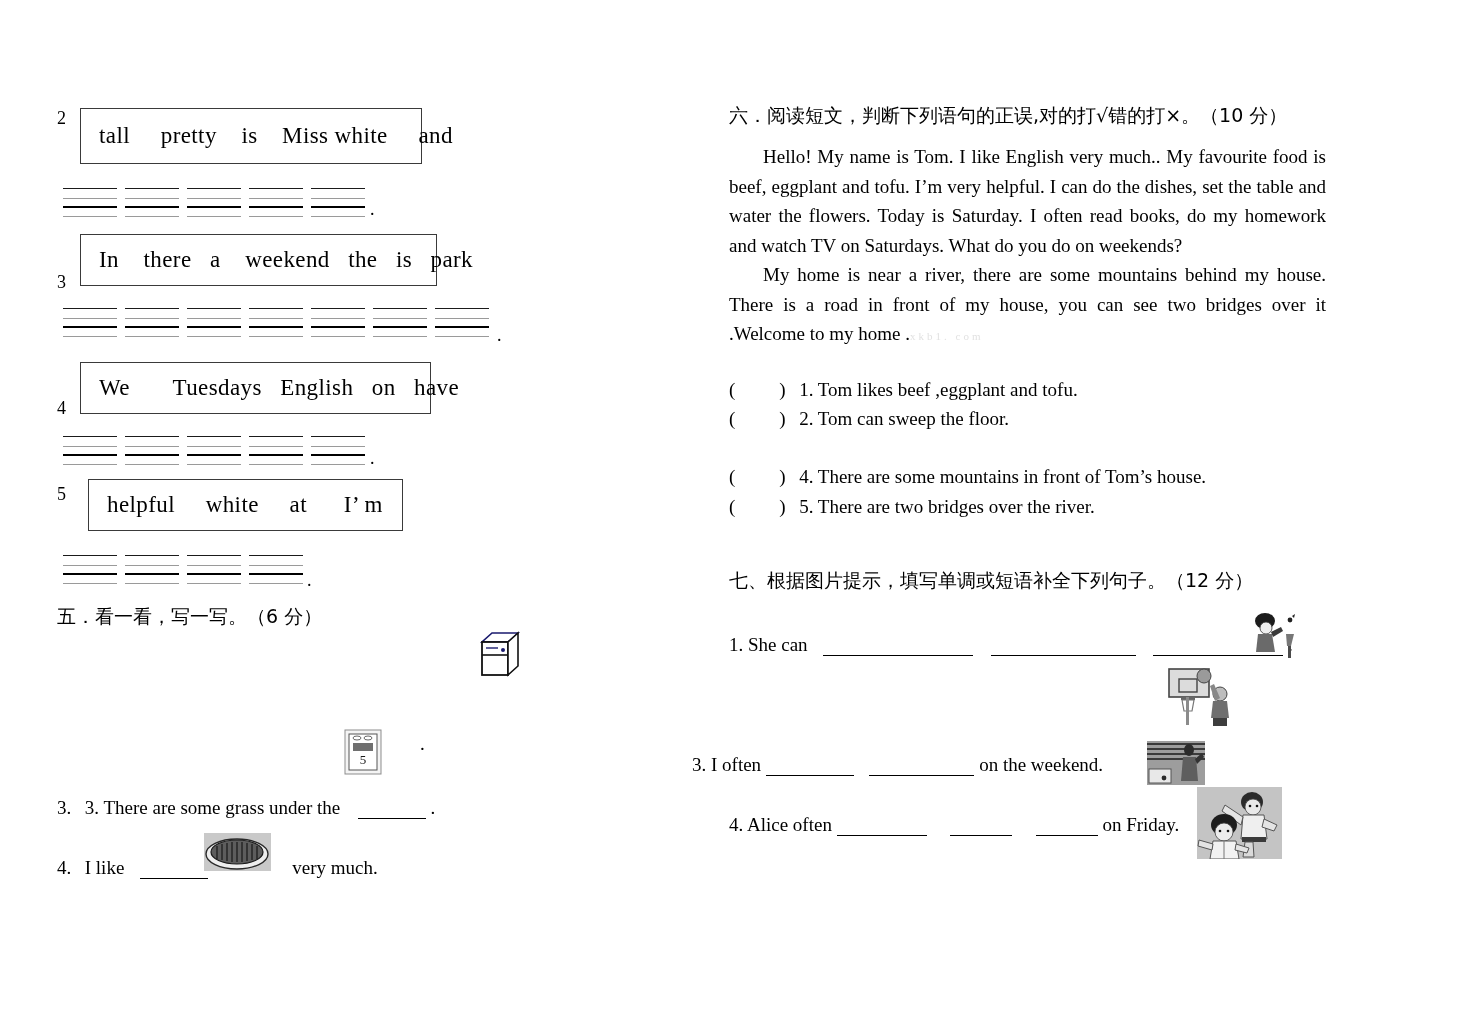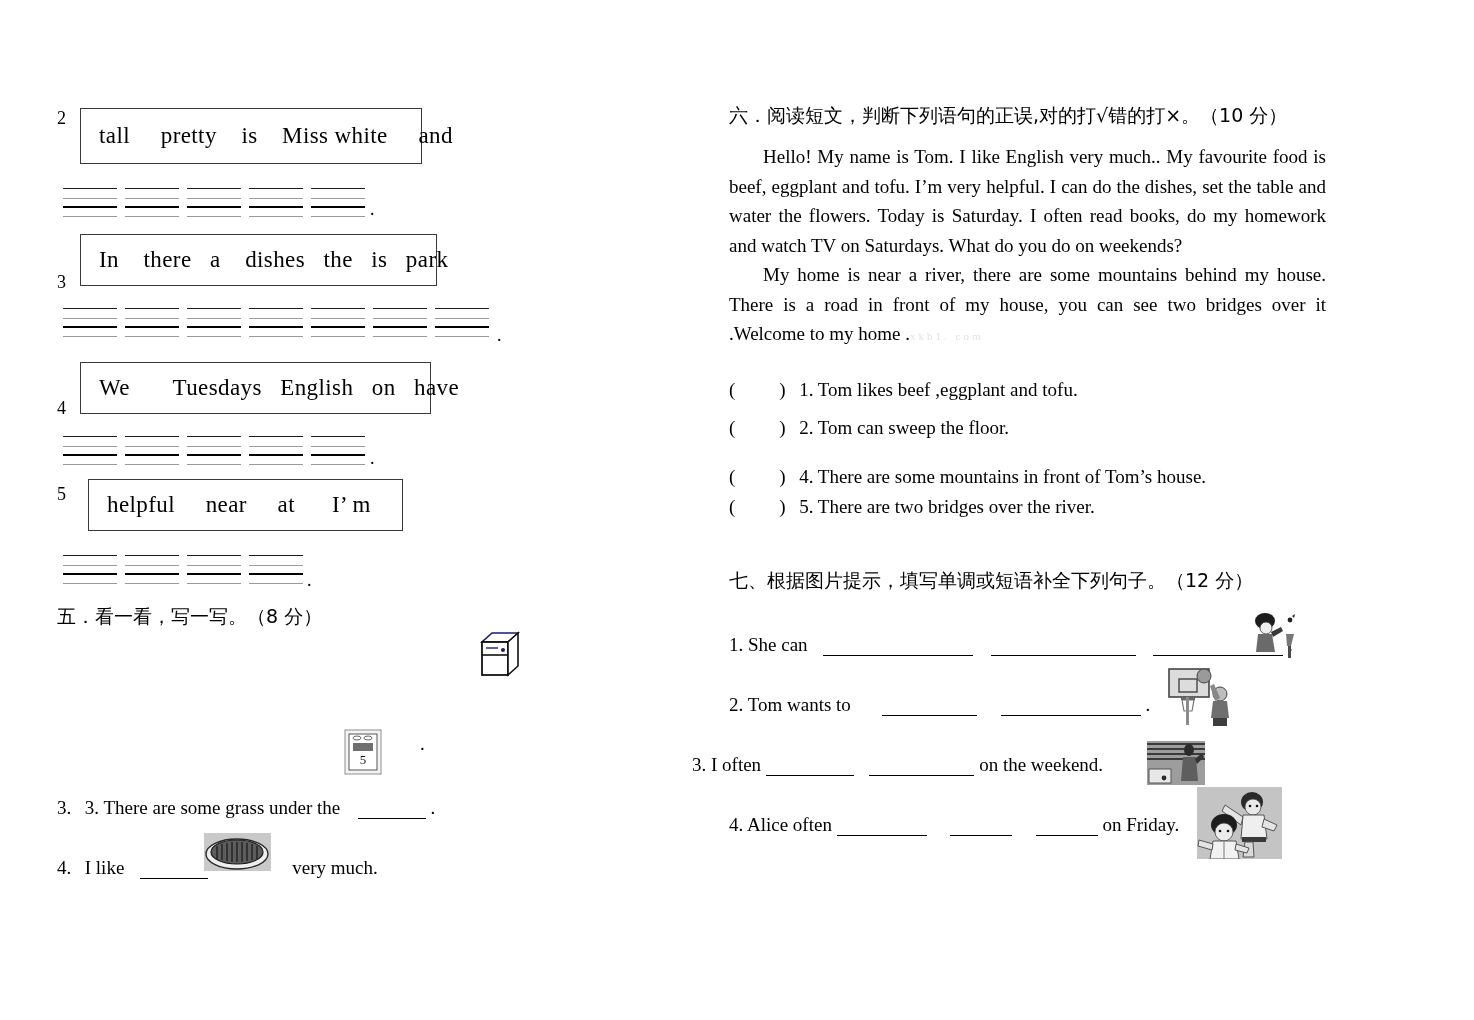--- a/index.html
+++ b/index.html
@@ -137,21 +137,21 @@
         <i class="l1"></i>
         <i class="l2"></i>
         <i class="l3"></i>
         <i class="l4"></i>
       </div>
   </div>
   <div class="rule-period" style="left:370px;top:199px;">.</div>
 
   <div class="item-num" style="left:57px;top:272px;">3</div>
   <div class="scramble-box" style="left:80px;top:234px;width:357px;height:52px;">
-    <span class="scramble-words">In    there   a    dishes   the   is   park</span>
+    <span class="scramble-words">In    there   a    weekend   the   is   park</span>
   </div>
   <div class="rule-row" style="left:63px;top:305px;">
     <div class="rule-group" style="width:54px;">
         <i class="l1"></i>
         <i class="l2"></i>
         <i class="l3"></i>
         <i class="l4"></i>
       </div>
     <div class="rule-group" style="width:54px;">
         <i class="l1"></i>
@@ -225,21 +225,21 @@
         <i class="l1"></i>
         <i class="l2"></i>
         <i class="l3"></i>
         <i class="l4"></i>
       </div>
   </div>
   <div class="rule-period" style="left:370px;top:448px;">.</div>
 
   <div class="item-num" style="left:57px;top:484px;">5</div>
   <div class="scramble-box" style="left:88px;top:479px;width:315px;height:52px;">
-    <span class="scramble-words">helpful     near     at      I’ m</span>
+    <span class="scramble-words">helpful     white     at      I’ m</span>
   </div>
   <div class="rule-row" style="left:63px;top:552px;">
     <div class="rule-group" style="width:54px;">
         <i class="l1"></i>
         <i class="l2"></i>
         <i class="l3"></i>
         <i class="l4"></i>
       </div>
     <div class="rule-group" style="width:54px;">
         <i class="l1"></i>
@@ -255,21 +255,21 @@
       </div>
     <div class="rule-group" style="width:54px;">
         <i class="l1"></i>
         <i class="l2"></i>
         <i class="l3"></i>
         <i class="l4"></i>
       </div>
   </div>
   <div class="rule-period" style="left:307px;top:570px;">.</div>
 
-  <div class="sec-head" style="left:57px;top:604px;">五．看一看，写一写。（8 分）</div>
+  <div class="sec-head" style="left:57px;top:604px;">五．看一看，写一写。（6 分）</div>
 
 
   <svg class="art" style="left:478px;top:628px;" width="46" height="52" viewBox="0 0 46 52">
     <polygon points="4,14 30,14 40,5 14,5" fill="#fff" stroke="#1a1a6e" stroke-width="1.6"></polygon>
     <rect x="4" y="14" width="26" height="33" fill="#fff" stroke="#111" stroke-width="1.8"></rect>
     <polygon points="30,14 40,5 40,38 30,47" fill="#fff" stroke="#111" stroke-width="1.6"></polygon>
     <line x1="4" y1="27" x2="30" y2="27" stroke="#111" stroke-width="1.6"></line>
     <line x1="8" y1="20" x2="20" y2="20" stroke="#1a1a6e" stroke-width="1.4"></line>
     <circle cx="25" cy="22" r="2" fill="#1a1a6e"></circle>
   </svg>
@@ -326,21 +326,21 @@
   <div class="passage" style="left:729px;top:142px;width:597px;">
     <p><span class="indent"></span><span>Hello! My name is Tom. I like English very much.. My favourite food is beef, eggplant and tofu. I’m very helpful. I can do the dishes, set the table and water the flowers. Today is Saturday. I often read books, do my homework and watch TV on Saturdays. What do you do on weekends?</span></p>
     <p><span class="indent"></span><span>My home is near a river, there are some mountains behind my house. There is a road in front of my house, you can see two bridges over it .Welcome to my home .</span><span class="watermark">xkb1. com</span></p>
   </div>
 
   <div class="tf-line" style="left:729px;top:379px;">
     <span>(</span><span class="paren-gap"></span><span>)</span>
     <span style="display:inline-block;width:4px;"></span>
     <span>1. Tom likes beef ,eggplant and tofu.</span>
   </div>
-  <div class="tf-line" style="left:729px;top:417px;">
+  <div class="tf-line" style="left:729px;top:408px;">
     <span>(</span><span class="paren-gap"></span><span>)</span>
     <span style="display:inline-block;width:4px;"></span>
     <span>2. Tom can sweep the floor.</span>
   </div>
   <div class="tf-line" style="left:729px;top:466px;">
     <span>(</span><span class="paren-gap"></span><span>)</span>
     <span style="display:inline-block;width:4px;"></span>
     <span>4. There are some mountains in front of Tom’s house.</span>
   </div>
   <div class="tf-line" style="left:729px;top:496px;">
@@ -367,29 +367,20 @@
     <ellipse cx="17" cy="13" rx="10" ry="8" fill="#1c1c1c"></ellipse>
     <circle cx="18" cy="20" r="6" fill="#efefef" stroke="#333" stroke-width="0.8"></circle>
     <path d="M10 26 L24 26 L27 44 L8 44 Z" fill="#6a6a6a"></path>
     <path d="M23 24 L33 19 L35 23 L25 29 Z" fill="#3a3a3a"></path>
     <path d="M38 26 L46 26 L43 38 L39 38 Z" fill="#777"></path>
     <rect x="40" y="38" width="3" height="12" fill="#4a4a4a"></rect>
     <circle cx="42" cy="12" r="2.4" fill="#222"></circle>
     <path d="M44 8 L47 6 L46 10 Z" fill="#222"></path>
   </svg>
 
-  <div class="sentence" style="left:729px;top:694px;">
-    <span>2.</span>
-    <span>Tom wants to</span>
-    <span style="display:inline-block;width:22px;"></span>
-    <span class="blank" style="width:95px;"></span>
-    <span style="display:inline-block;width:14px;"></span>
-    <span class="blank" style="width:140px;"></span>
-    <span>.</span>
-  </div>
 
   <svg class="art" style="left:1163px;top:666px;" width="72" height="62" viewBox="0 0 72 62">
     <rect x="6" y="3" width="40" height="28" fill="#dcdcdc" stroke="#444" stroke-width="1.6"></rect>
     <rect x="16" y="13" width="18" height="13" fill="none" stroke="#444" stroke-width="1.4"></rect>
     <rect x="18" y="31" width="14" height="3" fill="#666"></rect>
     <path d="M19 34 L21 45 L29 45 L31 34 Z" fill="none" stroke="#777" stroke-width="1.2"></path>
     <rect x="23" y="31" width="3" height="28" fill="#8b8b8b"></rect>
     <circle cx="41" cy="10" r="7" fill="#9a9a9a" stroke="#444" stroke-width="1"></circle>
     <circle cx="57" cy="28" r="7" fill="#bdbdbd" stroke="#444" stroke-width="1"></circle>
     <path d="M50 35 L64 35 L66 52 L48 52 Z" fill="#6f6f6f"></path>

